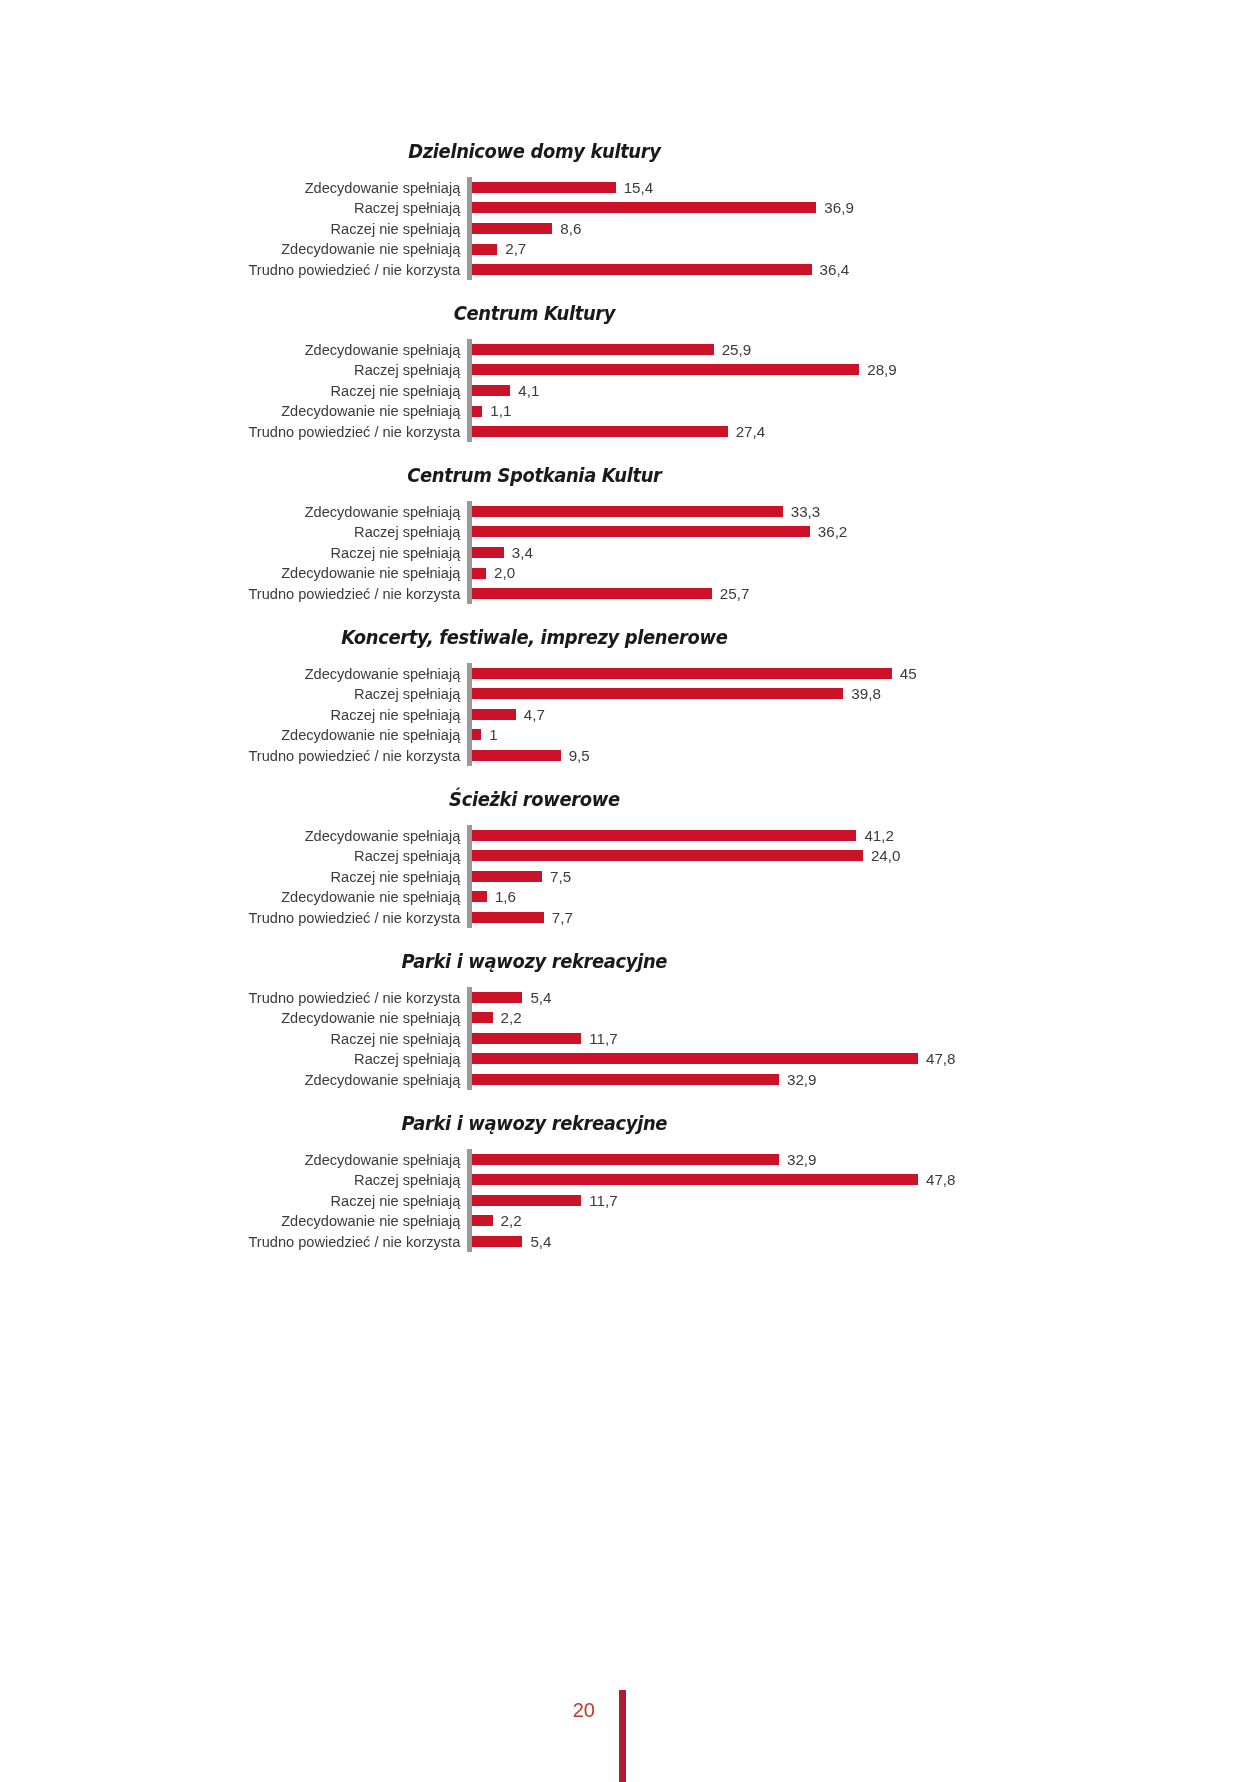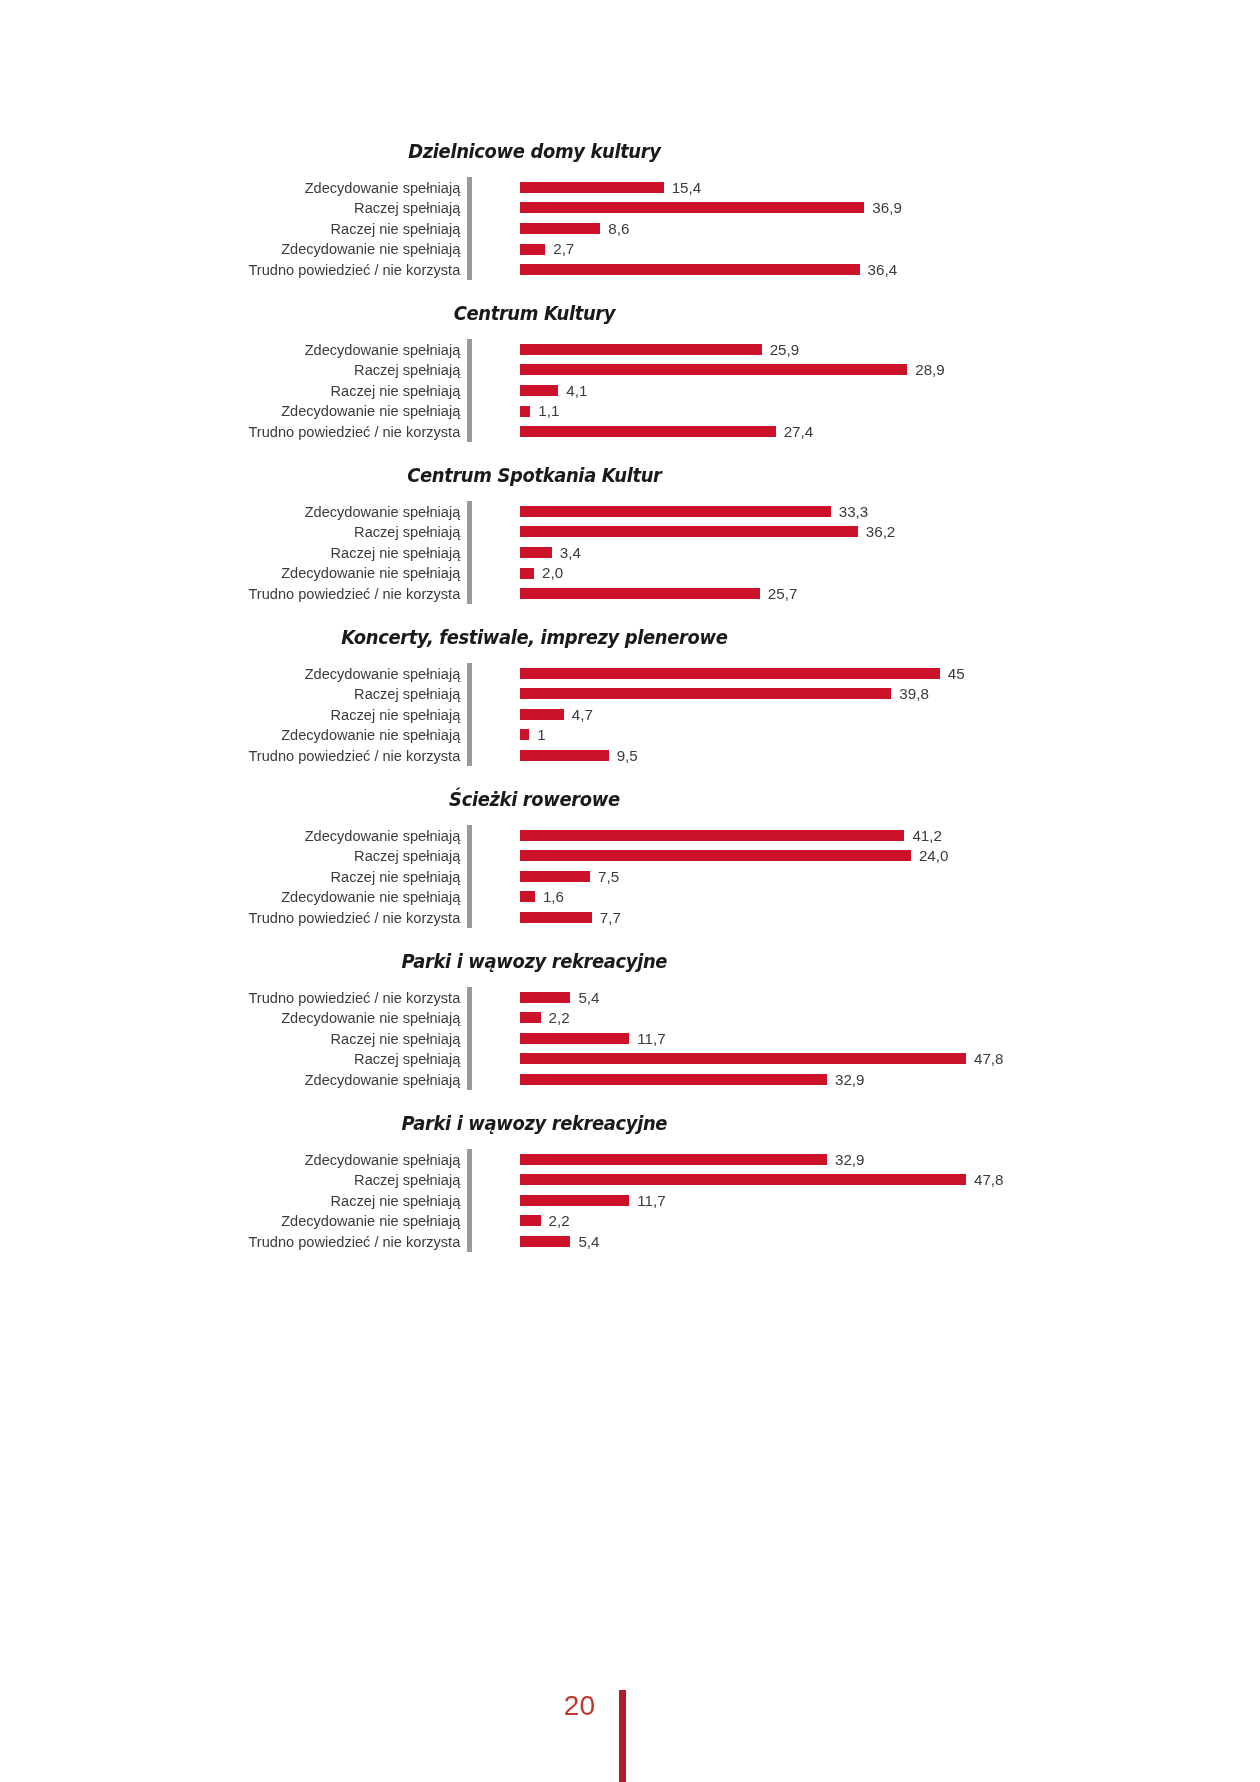--- a/index.html
+++ b/index.html
@@ -79,21 +79,20 @@
     background: #9a9a9a;
     flex: 0 0 5px;
   }
 
   .bar-area {
     flex: 1;
     display: flex;
     align-items: center;
     height: 100%;
     position: relative;
-    padding-left: 48px;
   }
 
   .bar {
     height: 11px;
     background: #CC1229;
     flex: 0 0 auto;
   }
 
   .bar-value {
     font-family: "Liberation Sans", sans-serif;
@@ -109,21 +108,21 @@
     left: 0;
     bottom: 0;
     width: 1260px;
     height: 120px;
   }
   .page-number {
     position: absolute;
     right: 665px;
     bottom: 60px;
     font-family: "Liberation Sans", sans-serif;
-    font-size: 28px;
+    font-size: 20px;
     color: #C0392B;
   }
   .footer-rule {
     position: absolute;
     left: 619px;
     bottom: 0;
     width: 7px;
     height: 92px;
     background: #B01B2E;
   }

